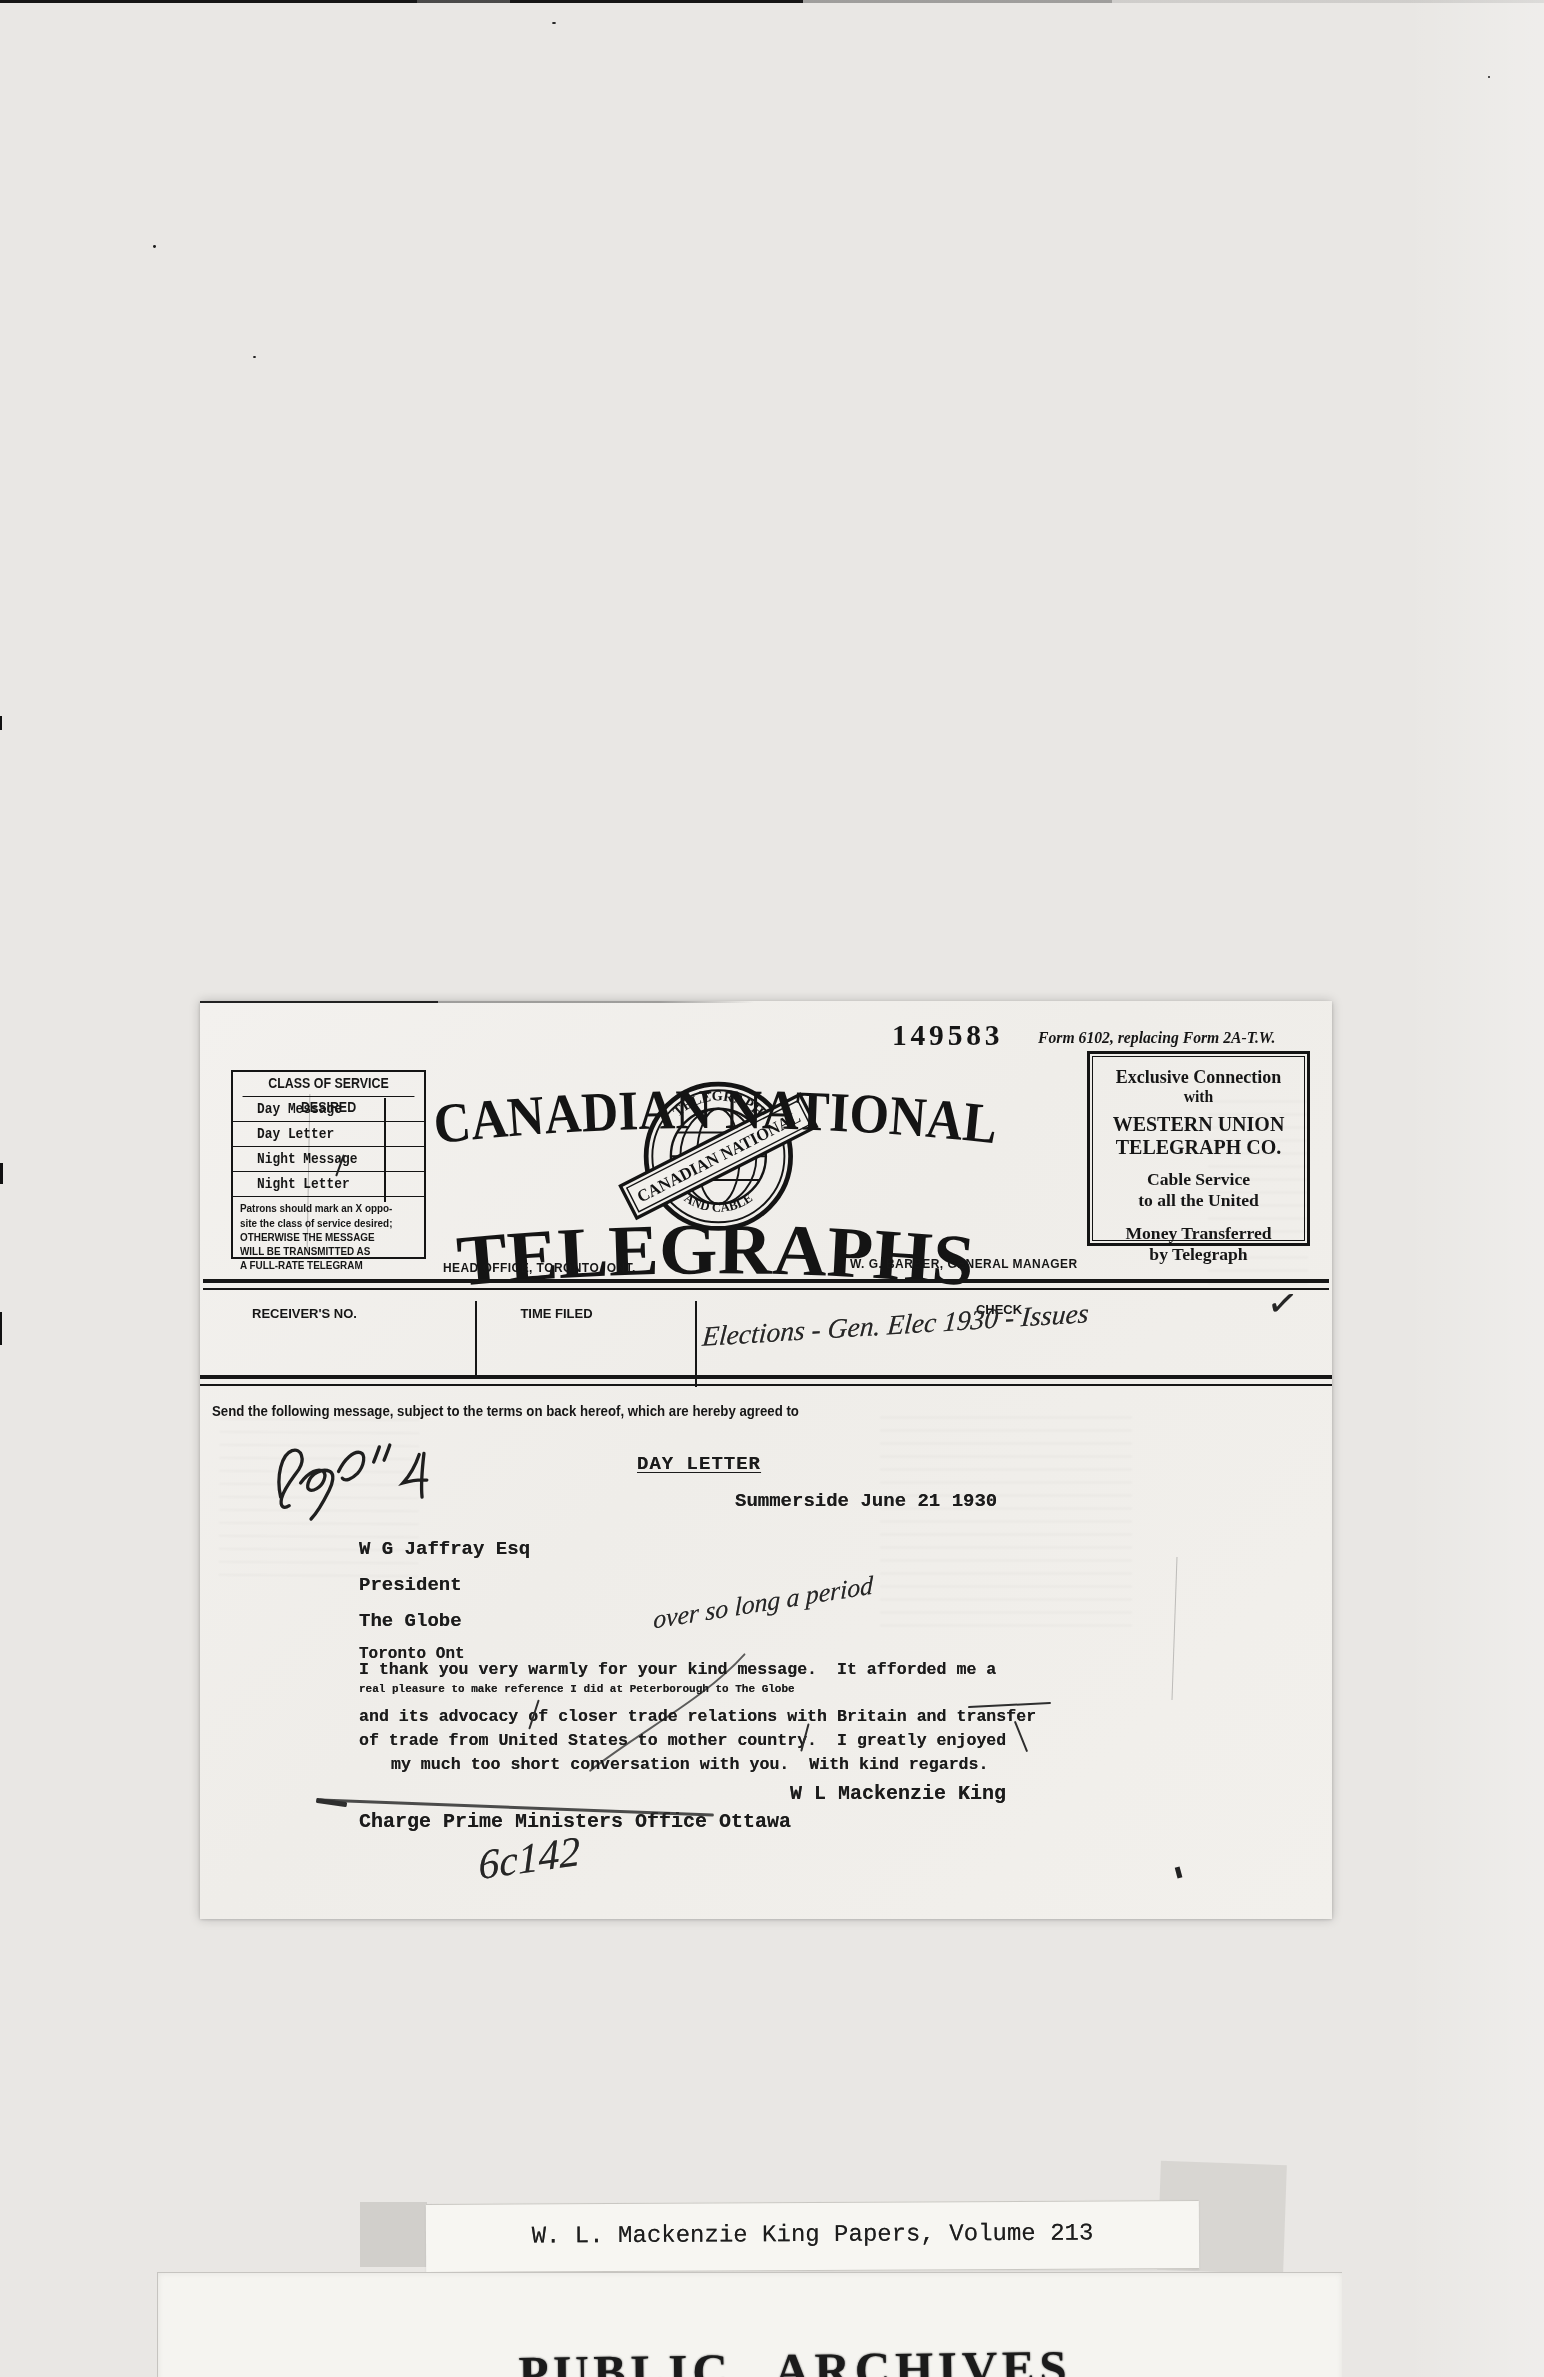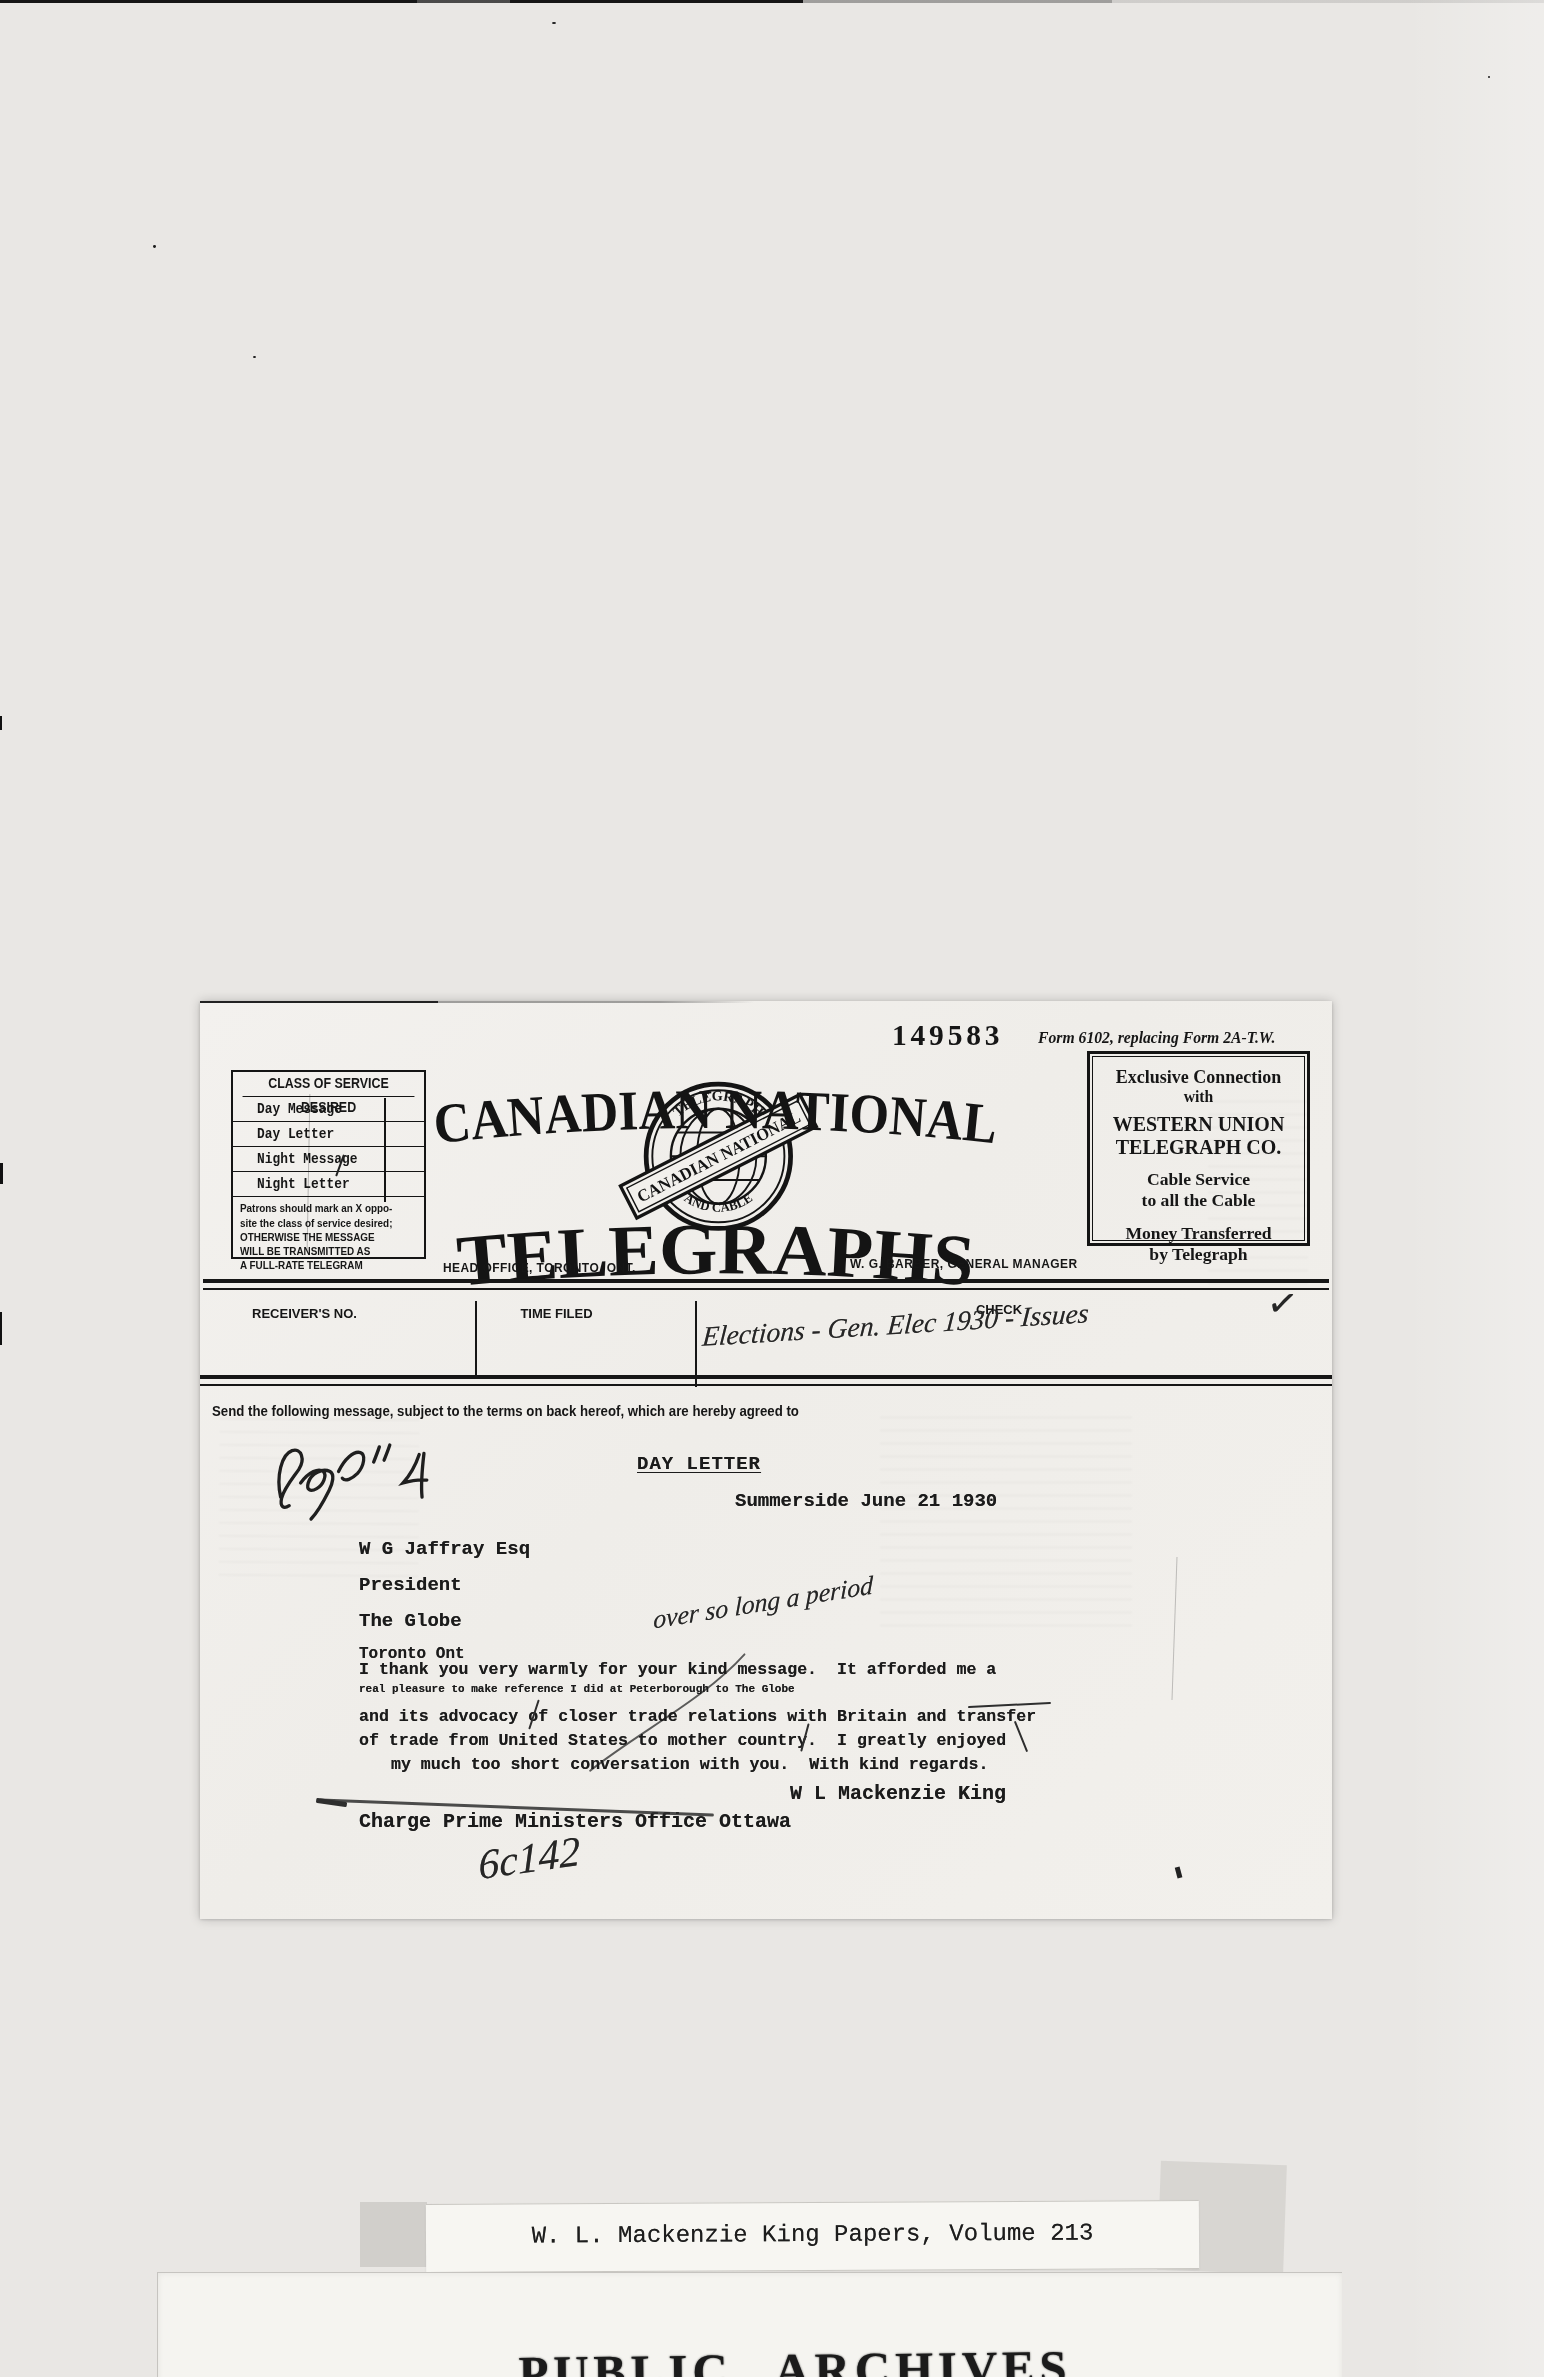--- a/index.html
+++ b/index.html
@@ -136,21 +136,21 @@
       </text>
     </svg>
 
     <div id="exbox" class="abs">
       <div class="inner">
         <div style="font-size:18px;margin-top:9.5px;">Exclusive Connection</div>
         <div style="font-size:15.7px;">with</div>
         <div style="font-size:20px;margin-top:6.7px;">WESTERN UNION</div>
         <div style="font-size:20px;">TELEGRAPH CO.</div>
         <div style="font-size:17.6px;margin-top:10.5px;">Cable Service</div>
-        <div style="font-size:17.6px;">to all the Cable</div>
+        <div style="font-size:17.6px;">to all the United</div>
         <div style="font-size:17.6px;margin-top:12.4px;">Money Transferred</div>
         <div style="font-size:17.6px;">by Telegraph</div>
       </div>
     </div>
 
     <div class="abs sansB cond" style="left:243px;top:259px;font-size:13.3px;letter-spacing:0.5px;">HEAD OFFICE, TORONTO, ONT.</div>
     <div class="abs sansB cond" style="left:650px;top:255px;font-size:13.3px;letter-spacing:0.5px;">W. G. BARBER, GENERAL MANAGER</div>
 
     <div class="abs drule" style="left:2.9px;top:278px;width:1126px;"></div>
     <div class="abs sansB" style="left:28.5px;top:305px;width:152px;text-align:center;font-size:13px;">RECEIVER'S NO.</div>

